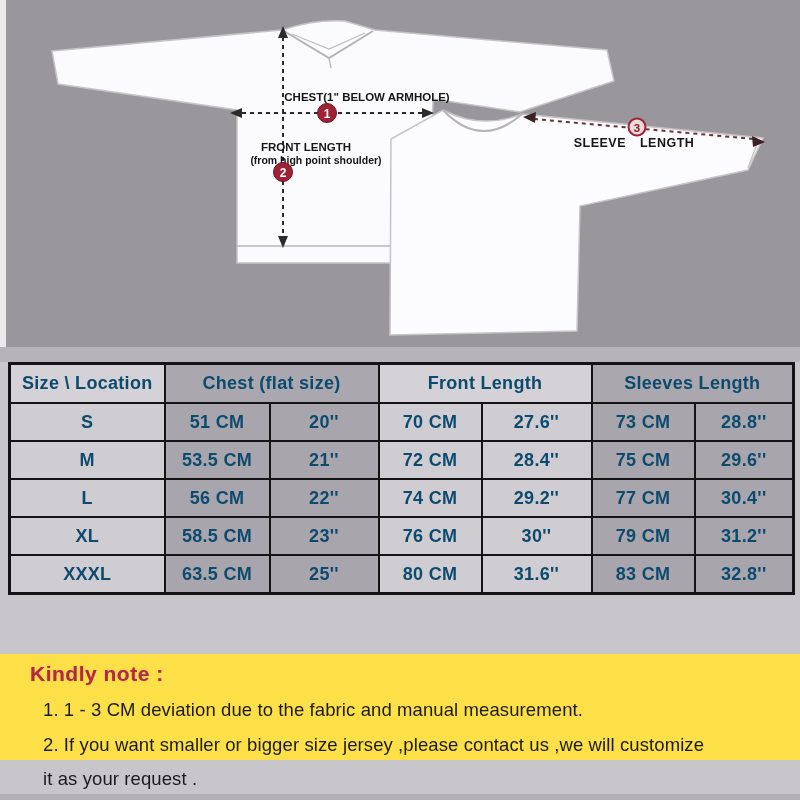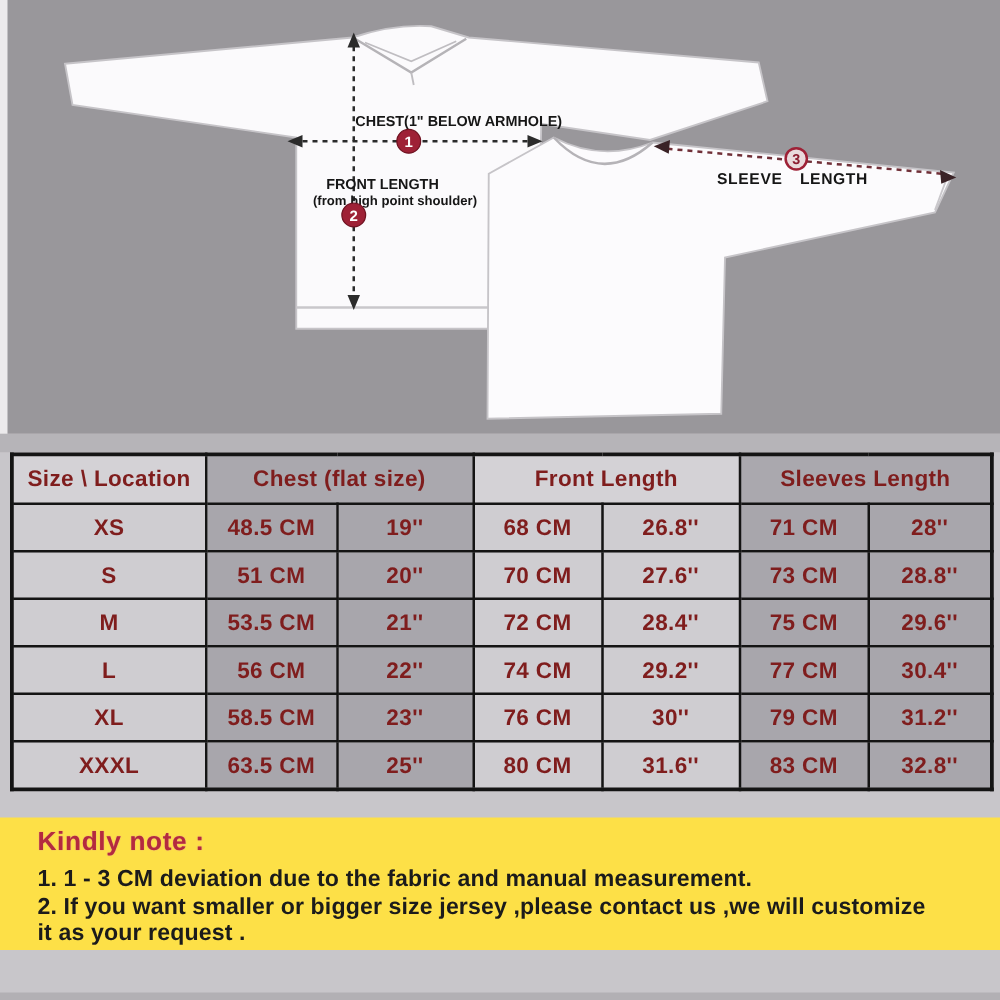--- a/index.html
+++ b/index.html
@@ -10,43 +10,43 @@
   }
   .diagram-wrap{position:absolute;left:0;top:0;width:800px;height:362px;}
   .size-table{
     position:absolute;left:8px;top:362px;width:786px;
     border-collapse:collapse;table-layout:fixed;
     border:3px solid #141414;
   }
   .size-table th,.size-table td{
     border:2px solid #141414;
     text-align:center;vertical-align:middle;
-    font-weight:bold;color:#7f1d1d;
+    font-weight:bold;color:#0c4a6e;
     font-size:18px;letter-spacing:.3px;
     padding:0;height:36px;
     overflow:hidden;white-space:nowrap;
   }
   .size-table th{height:37px;font-size:18px;}
   .lt{background:#cfcdd1;}
   .dk{background:#a8a6ac;}
   .hlt{background:#d4d2d6;}
   .hdk{background:#aaa8ae;}
   .notes{
     position:absolute;left:0;top:654px;width:800px;height:106px;
     background:#fde047;box-sizing:border-box;
     padding:8px 10px 0 30px;
   }
   .notes-title{
     color:#b42a3e;font-weight:bold;font-size:21px;letter-spacing:.5px;
     text-shadow:0 0 1px #d98a95;
     margin:0 0 6px 0;
   }
   .note-line{
-    color:#1b1b1b;font-weight:bold;font-size:18.5px;line-height:21.5px;
-    letter-spacing:.1px;white-space:nowrap;margin:0;
+    color:#1b1b1b;font-weight:normal;font-size:18.5px;line-height:21.5px;
+    letter-spacing:.1px;white-space:nowrap;margin:13px;
   }
   .bottom-edge{position:absolute;left:0;top:794px;width:800px;height:6px;background:#b2b0b4;}
   svg text{font-family:"Liberation Sans", sans-serif;font-weight:bold;}
 </style>
 </head>
 <body>
 
 <div class="diagram-wrap">
 <svg width="800" height="362" viewBox="0 0 800 362">
 
@@ -104,29 +104,20 @@
   <thead>
     <tr>
       <th class="hlt">Size \ Location</th>
       <th class="hdk" colspan="2">Chest (flat size)</th>
       <th class="hlt" colspan="2">Front Length</th>
       <th class="hdk" colspan="2">Sleeves Length</th>
     </tr>
   </thead>
   <tbody>
     <tr>
-      <td class="lt">XS</td>
-      <td class="dk">48.5 CM</td>
-      <td class="dk">19''</td>
-      <td class="lt">68 CM</td>
-      <td class="lt">26.8''</td>
-      <td class="dk">71 CM</td>
-      <td class="dk">28''</td>
-    </tr>
-    <tr>
       <td class="lt">S</td>
       <td class="dk">51 CM</td>
       <td class="dk">20''</td>
       <td class="lt">70 CM</td>
       <td class="lt">27.6''</td>
       <td class="dk">73 CM</td>
       <td class="dk">28.8''</td>
     </tr>
     <tr>
       <td class="lt">M</td>

